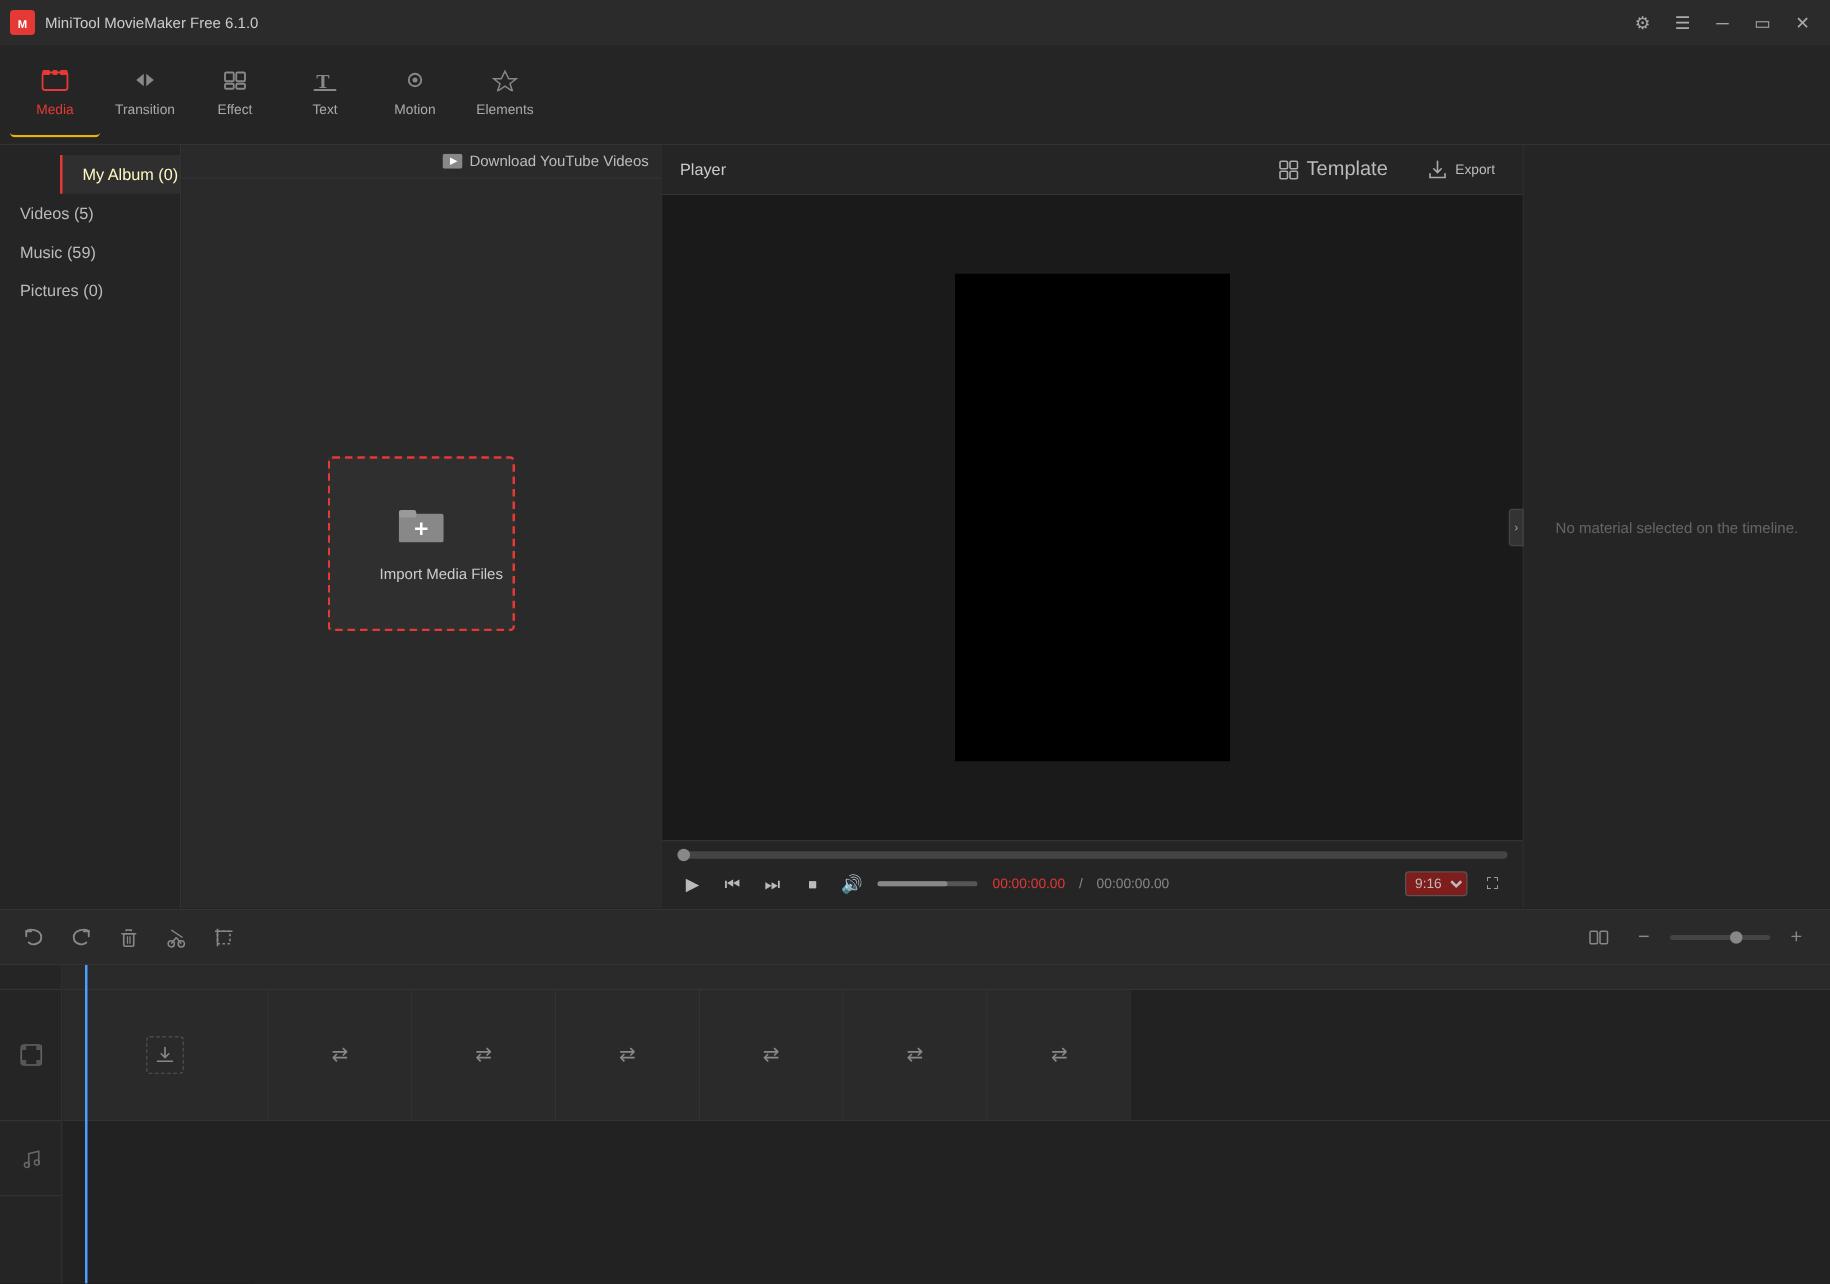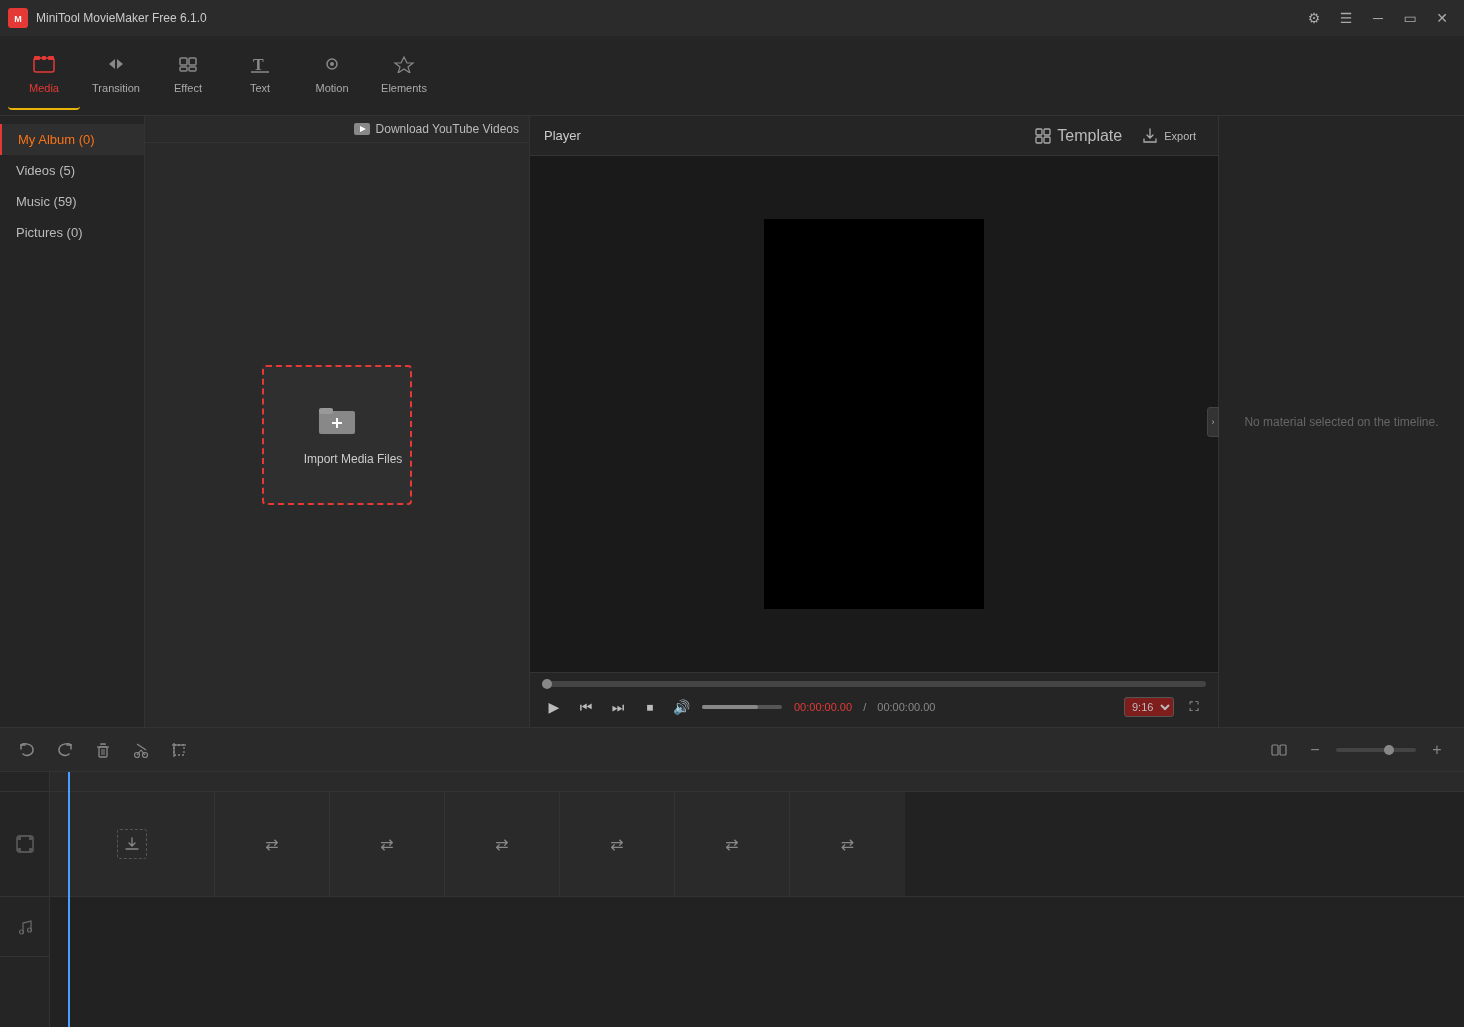--- a/index.html
+++ b/index.html
@@ -84,21 +84,21 @@
       padding: 8px 0;
       flex-shrink: 0;
     }
     .sidebar-item {
       padding: 8px 16px;
       font-size: 13px;
       color: #bbb;
       cursor: pointer;
       white-space: nowrap;
     }
-    .sidebar-item.active { background: #2f2f2f; color: #f97316; border-left: 2px solid #e53935; }
+    .sidebar-item.active { background: #2f2f2f; color: #fef9c3; border-left: 2px solid #e53935; margin-left: 48px; }
 
     
     #media-content {
       flex: 1;
       background: #2a2a2a;
       display: flex;
       flex-direction: column;
       overflow: hidden;
     }
     #media-header {
@@ -139,21 +139,21 @@
       background: #222;
       border-right: 1px solid #333;
     }
     #player-header {
       height: 40px;
       display: flex;
       align-items: center;
       padding: 0 14px;
       background: #252525;
       border-bottom: 1px solid #333;
-      gap: 4px;
+      gap: 16px;
     }
     .player-title { font-size: 13px; color: #ccc; flex: 1; }
     .player-header-btn {
       display: flex; align-items: center; gap: 6px;
       font-size: 16px; color: #bbb; cursor: pointer;
       background: none; border: none; color: #bbb; padding: 4px 8px;
       border-radius: 3px;
     }
 
     #player-viewport {

